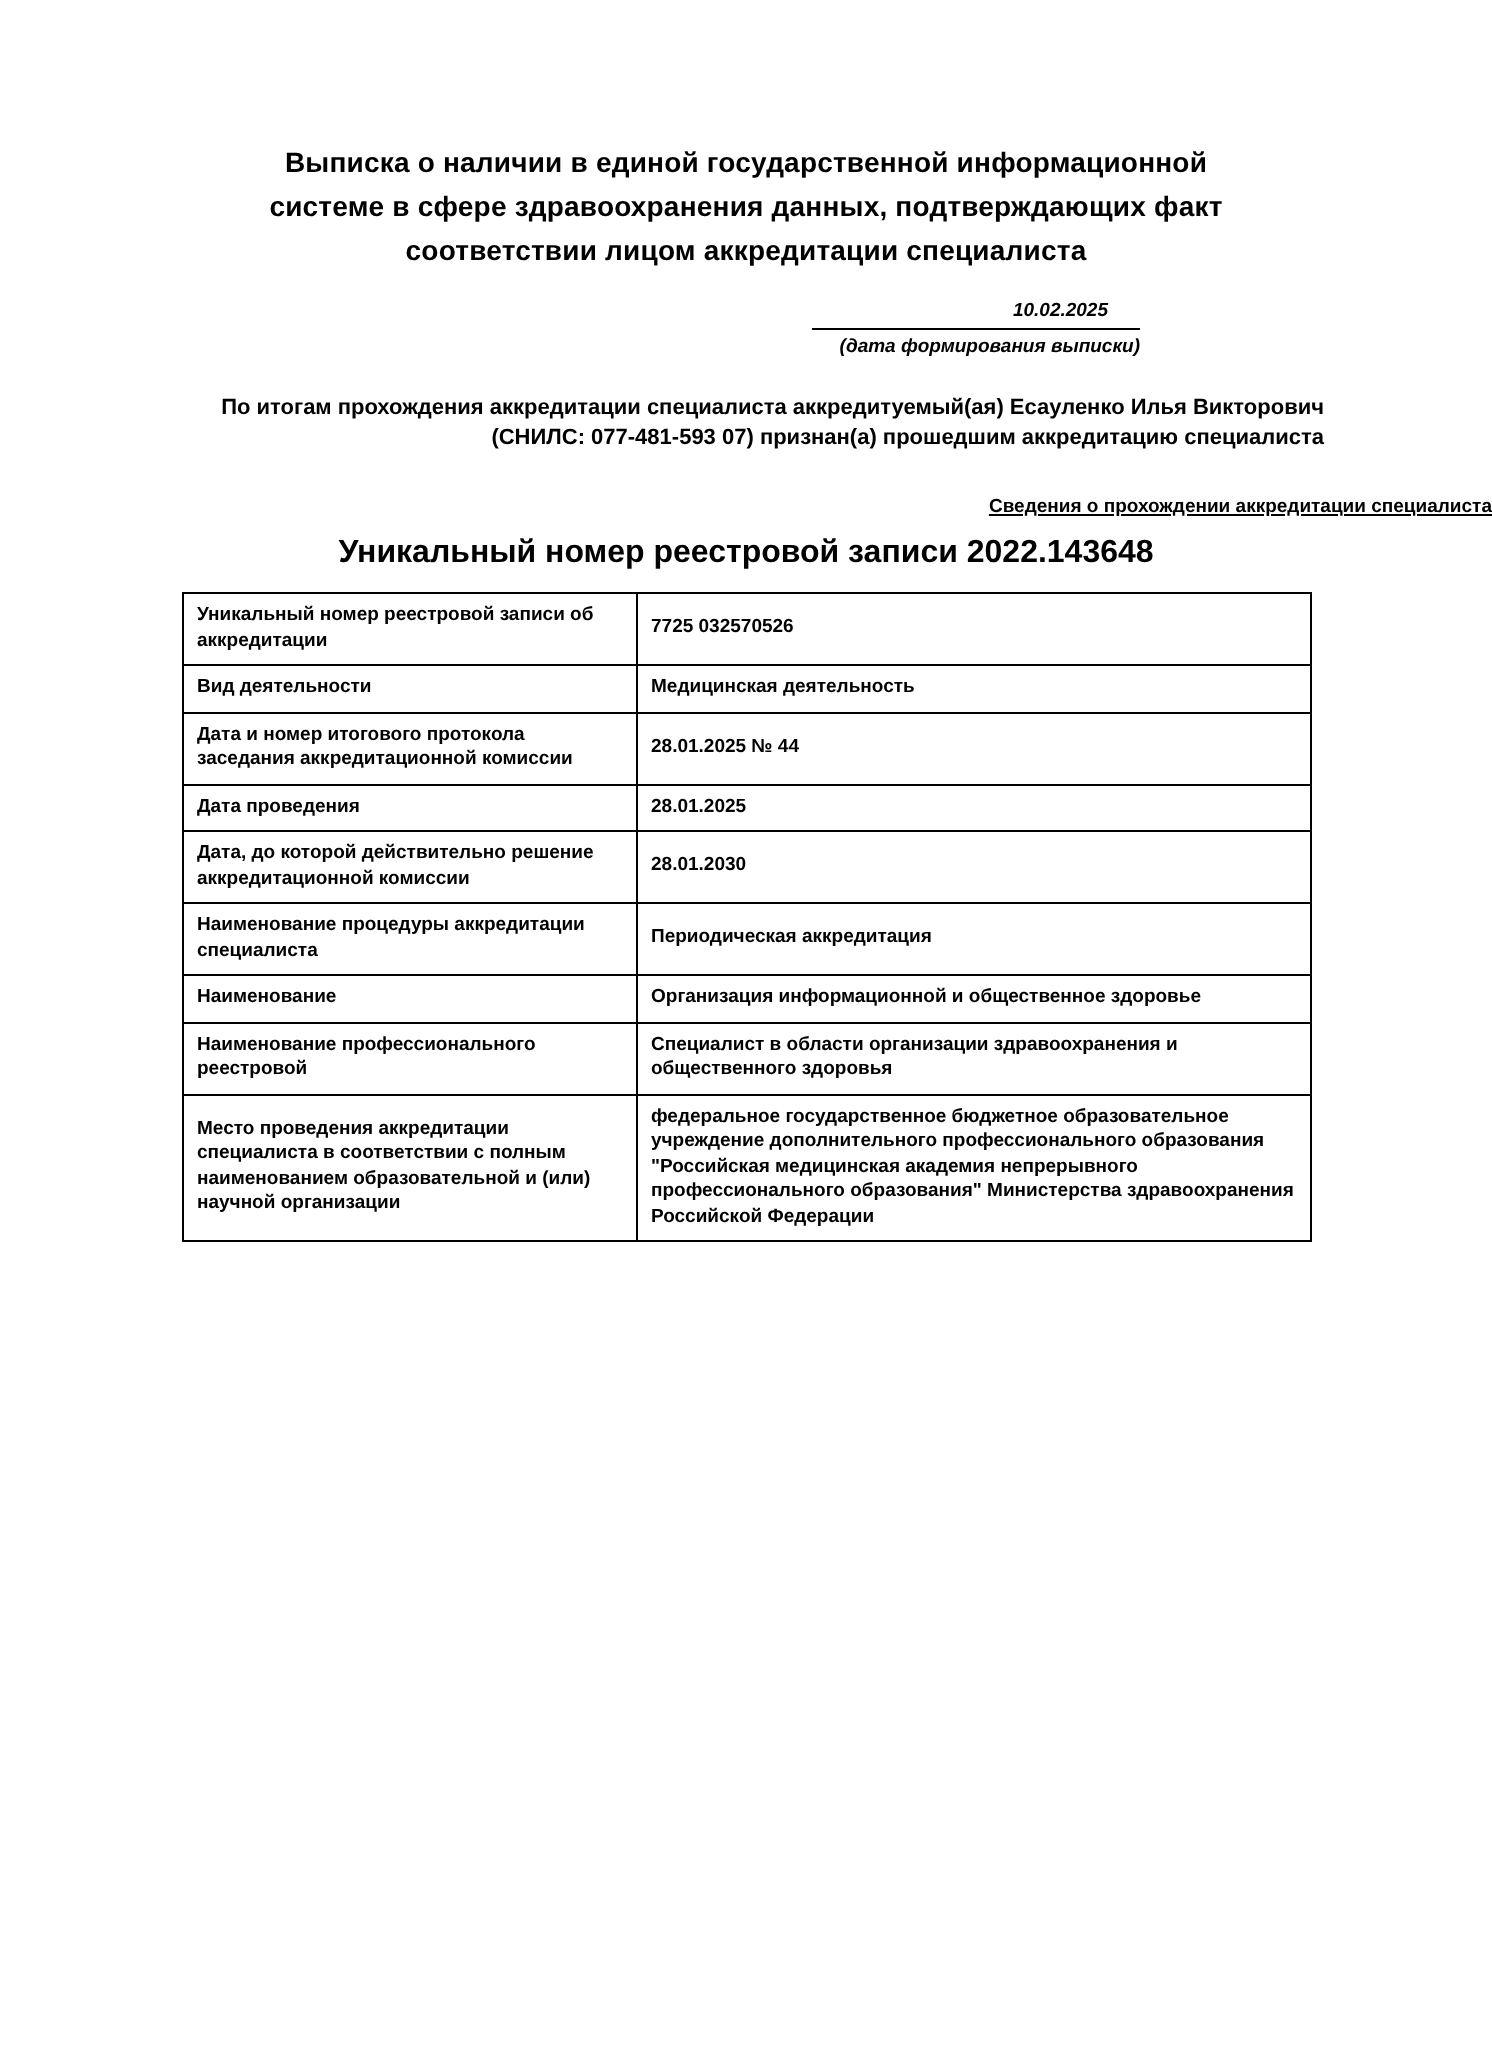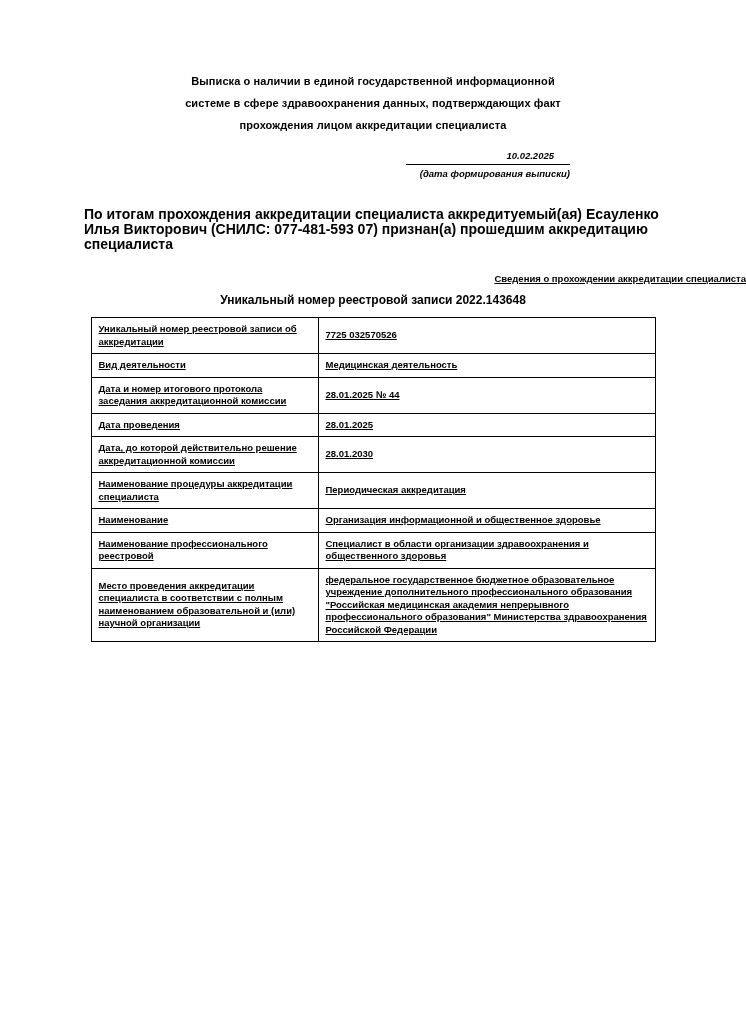--- a/index.html
+++ b/index.html
@@ -14,21 +14,21 @@
   }
   .page {
     width: 746px;
     height: 1029px;
     background: #ffffff;
     padding-top: 70px;
     font-weight: 700;
   }
   .title-block {
     text-align: center;
-    font-size: 11px;
+    font-size: 14px;
     line-height: 22px;
     letter-spacing: 0.1px;
   }
   .date-block {
     display: table;
     margin: 13px 176px 0 auto;
     text-align: right;
     font-size: 9.5px;
     line-height: 13px;
     font-style: italic;
@@ -37,63 +37,62 @@
     border-bottom: 1.5px solid #000000;
     padding: 0 16px 2px 16px;
   }
   .date-caption {
     padding-top: 2px;
     white-space: nowrap;
     margin-left: 14px;
   }
   .summary {
     max-width: 578px;
-    margin: 27px auto 0 auto;
-    text-align: left;
-    font-size: 14px;
+    margin: 17px auto 0 auto;
+    text-align: right;
+    font-size: 11px;
     line-height: 15px;
   }
   .subheading {
     margin-top: 21px;
     text-align: right;
     font-size: 9.5px;
     text-decoration: underline;
   }
   .reg-heading {
     margin-top: 9px;
     text-align: center;
-    font-size: 12px;
+    font-size: 16px;
   }
   table.acc-table {
     width: 565px;
     margin: 10px auto 0 auto;
     border-collapse: collapse;
     table-layout: fixed;
-    text-decoration: underline;
   }
   table.acc-table td {
     border: 1.5px solid #000000;
     font-size: 9.5px;
     line-height: 12.5px;
     padding: 5px 7px;
     vertical-align: middle;
     font-weight: 700;
     word-wrap: break-word;
   }
   td.label-cell { width: 227px; }
 </style>
 </head>
 <body>
 
 <div class="page">
 
   <div class="title-block">
     <div>Выписка о наличии в единой государственной информационной</div>
     <div>системе в сфере здравоохранения данных, подтверждающих факт</div>
-    <div>прохождения лицом аккредитации специалиста</div>
+    <div>соответствии лицом аккредитации специалиста</div>
   </div>
 
   <div class="date-block">
     <div class="date-value">10.02.2025</div>
     <div class="date-caption">(дата формирования выписки)</div>
   </div>
 
   <div class="summary">По итогам прохождения аккредитации специалиста аккредитуемый(ая) Есауленко Илья Викторович (СНИЛС: 077-481-593 07) признан(а) прошедшим аккредитацию специалиста</div>
 
   <div class="subheading">Сведения о прохождении аккредитации специалиста</div>

